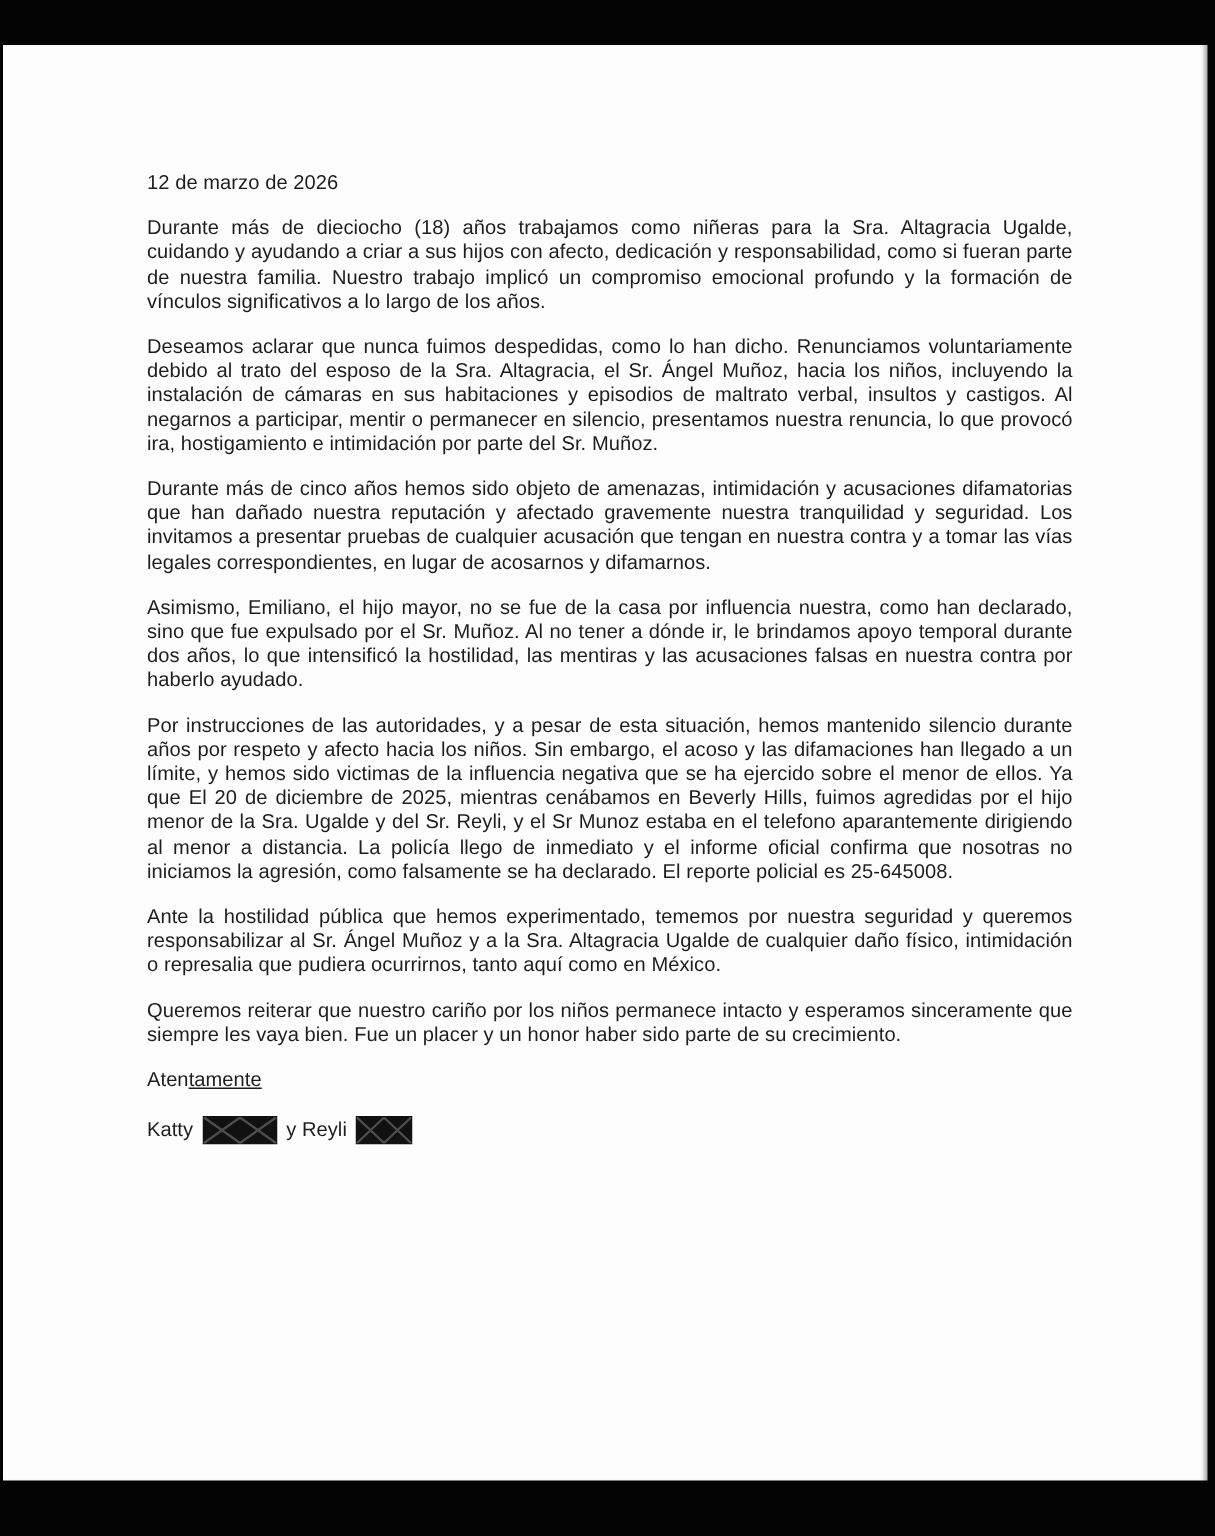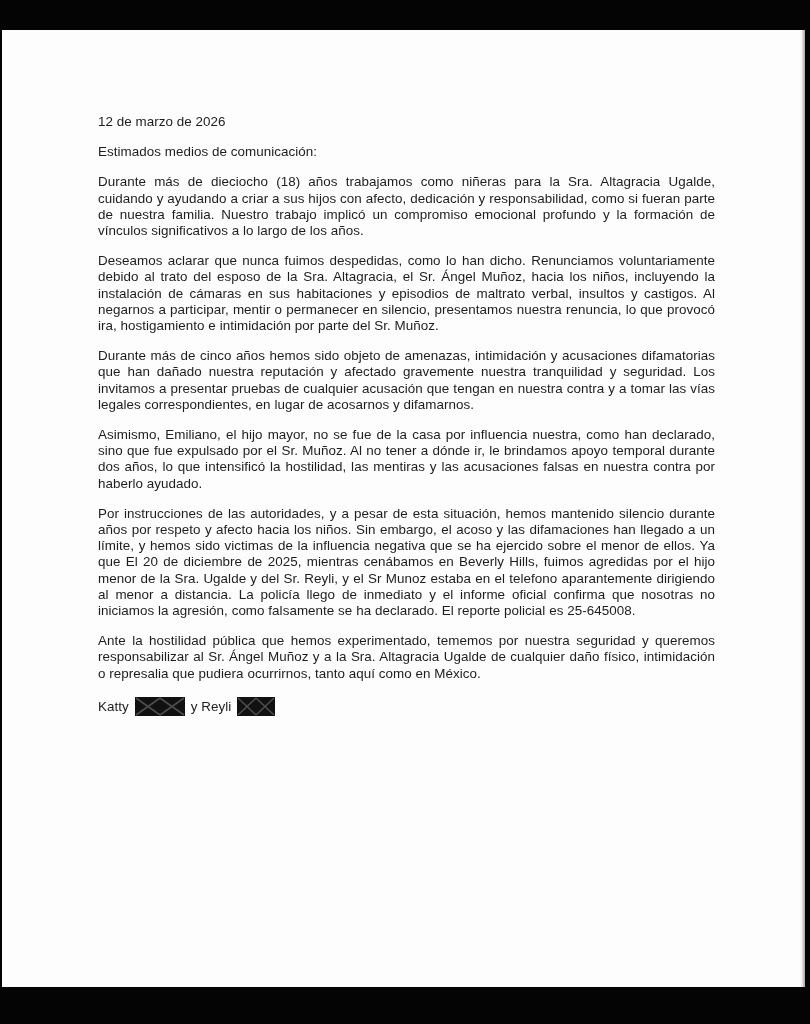--- a/index.html
+++ b/index.html
@@ -65,29 +65,30 @@
 </style>
 </head>
 <body>
 
 <div class="canvas">
   <div class="paper">
     <div class="letter">
 
       <p class="single-line">12 de marzo de 2026</p>
 
-      <p class="single-line">Estimados medios de comunicación:</p>
 
       <p>Durante más de dieciocho (18) años trabajamos como niñeras para la Sra. Altagracia Ugalde, cuidando y ayudando a criar a sus hijos con afecto, dedicación y responsabilidad, como si fueran parte de nuestra familia. Nuestro trabajo implicó un compromiso emocional profundo y la formación de vínculos significativos a lo largo de los años.</p>
       <p>Deseamos aclarar que nunca fuimos despedidas, como lo han dicho. Renunciamos voluntariamente debido al trato del esposo de la Sra. Altagracia, el Sr. Ángel Muñoz, hacia los niños, incluyendo la instalación de cámaras en sus habitaciones y episodios de maltrato verbal, insultos y castigos. Al negarnos a participar, mentir o permanecer en silencio, presentamos nuestra renuncia, lo que provocó ira, hostigamiento e intimidación por parte del Sr. Muñoz.</p>
       <p>Durante más de cinco años hemos sido objeto de amenazas, intimidación y acusaciones difamatorias que han dañado nuestra reputación y afectado gravemente nuestra tranquilidad y seguridad. Los invitamos a presentar pruebas de cualquier acusación que tengan en nuestra contra y a tomar las vías legales correspondientes, en lugar de acosarnos y difamarnos.</p>
       <p>Asimismo, Emiliano, el hijo mayor, no se fue de la casa por influencia nuestra, como han declarado, sino que fue expulsado por el Sr. Muñoz. Al no tener a dónde ir, le brindamos apoyo temporal durante dos años, lo que intensificó la hostilidad, las mentiras y las acusaciones falsas en nuestra contra por haberlo ayudado.</p>
       <p>Por instrucciones de las autoridades, y a pesar de esta situación, hemos mantenido silencio durante años por respeto y afecto hacia los niños. Sin embargo, el acoso y las difamaciones han llegado a un límite, y hemos sido victimas de la influencia negativa que se ha ejercido sobre el menor de ellos. Ya que El 20 de diciembre de 2025, mientras cenábamos en Beverly Hills, fuimos agredidas por el hijo menor de la Sra. Ugalde y del Sr. Reyli, y el Sr Munoz estaba en el telefono aparantemente dirigiendo al menor a distancia. La policía llego de inmediato y el informe oficial confirma que nosotras no iniciamos la agresión, como falsamente se ha declarado. El reporte policial es 25-645008.</p>
       <p>Ante la hostilidad pública que hemos experimentado, tememos por nuestra seguridad y queremos responsabilizar al Sr. Ángel Muñoz y a la Sra. Altagracia Ugalde de cualquier daño físico, intimidación o represalia que pudiera ocurrirnos, tanto aquí como en México.</p>
+      <p>Queremos reiterar que nuestro cariño por los niños permanece intacto y esperamos sinceramente que siempre les vaya bien. Fue un placer y un honor haber sido parte de su crecimiento.</p>
 
+      <p class="closing-line"><span>Aten</span><span class="closing-underlined">tamente</span></p>
 
       <p class="signature-line">
         <span>Katty</span>
         <span class="redaction">
           <svg width="50" height="19" viewBox="0 0 50 19" aria-hidden="true">
             <rect x="0" y="0" width="50" height="19" fill="#111111"></rect>
             <path d="M1,1 L25,18 M25,1 L1,18 M25,1 L49,18 M49,1 L25,18" stroke="#4d4d4d" stroke-width="1.6" fill="none"></path>
           </svg>
         </span>
         <span>y Reyli</span>

